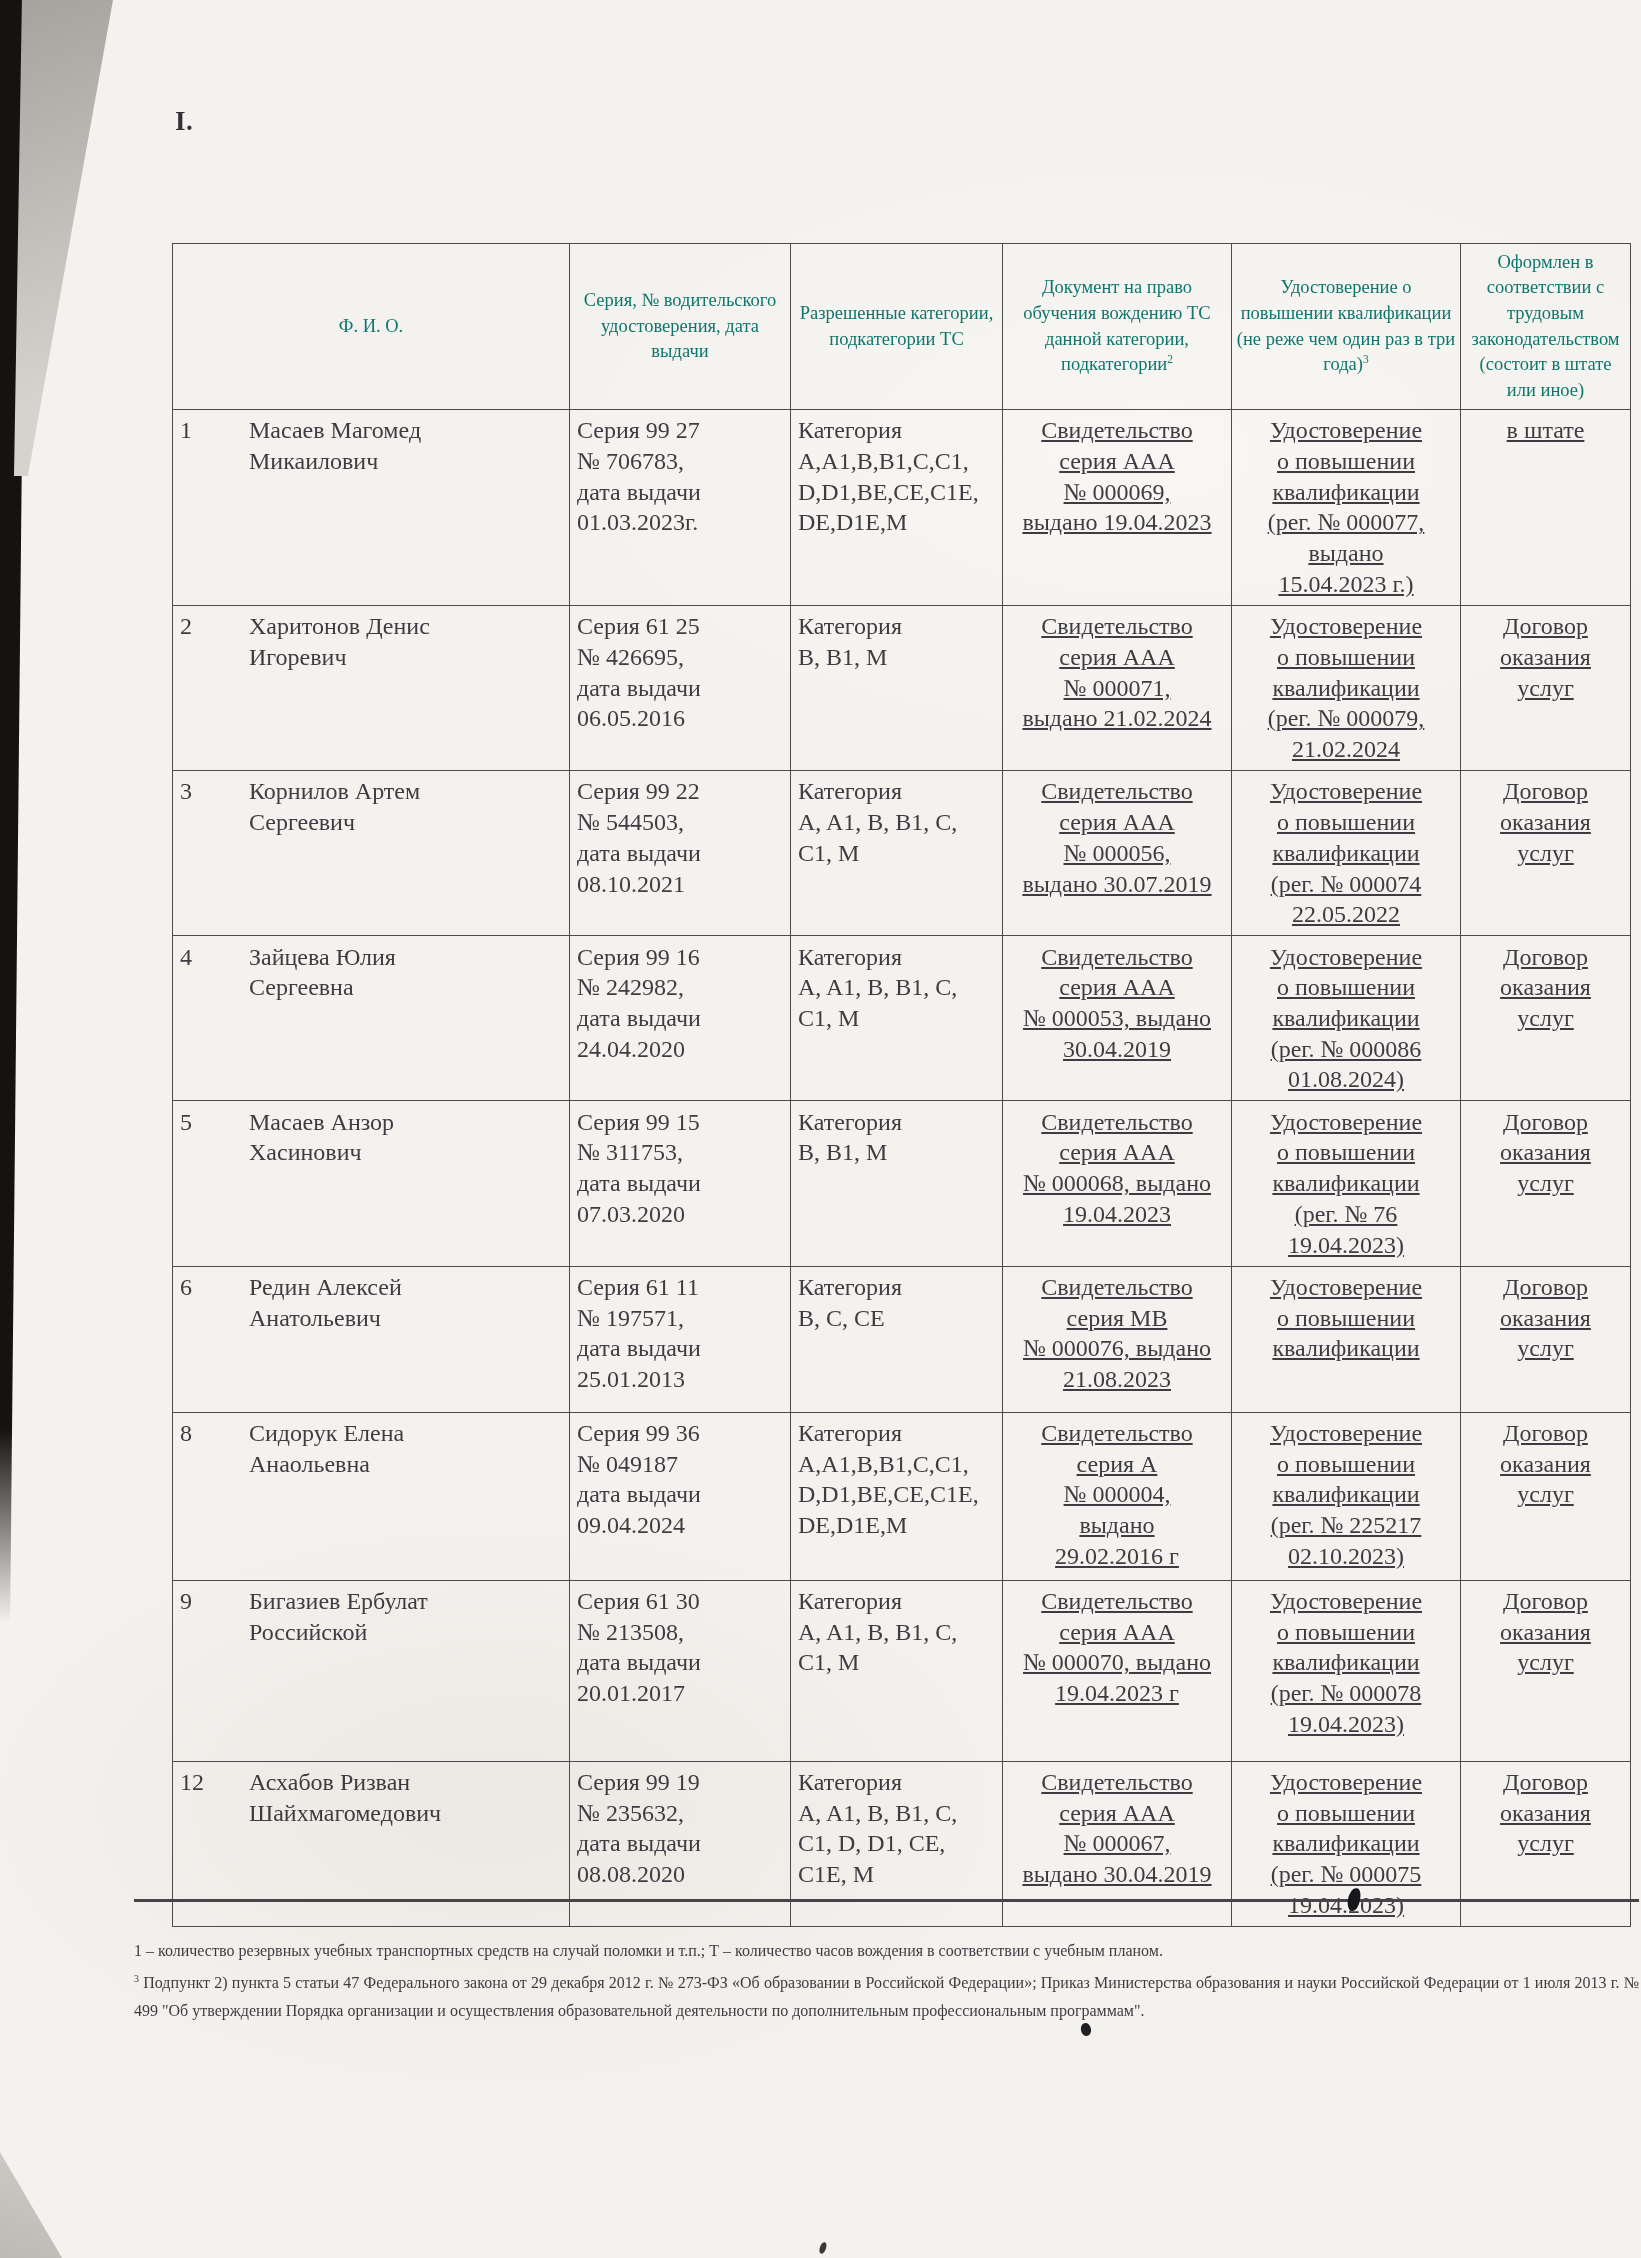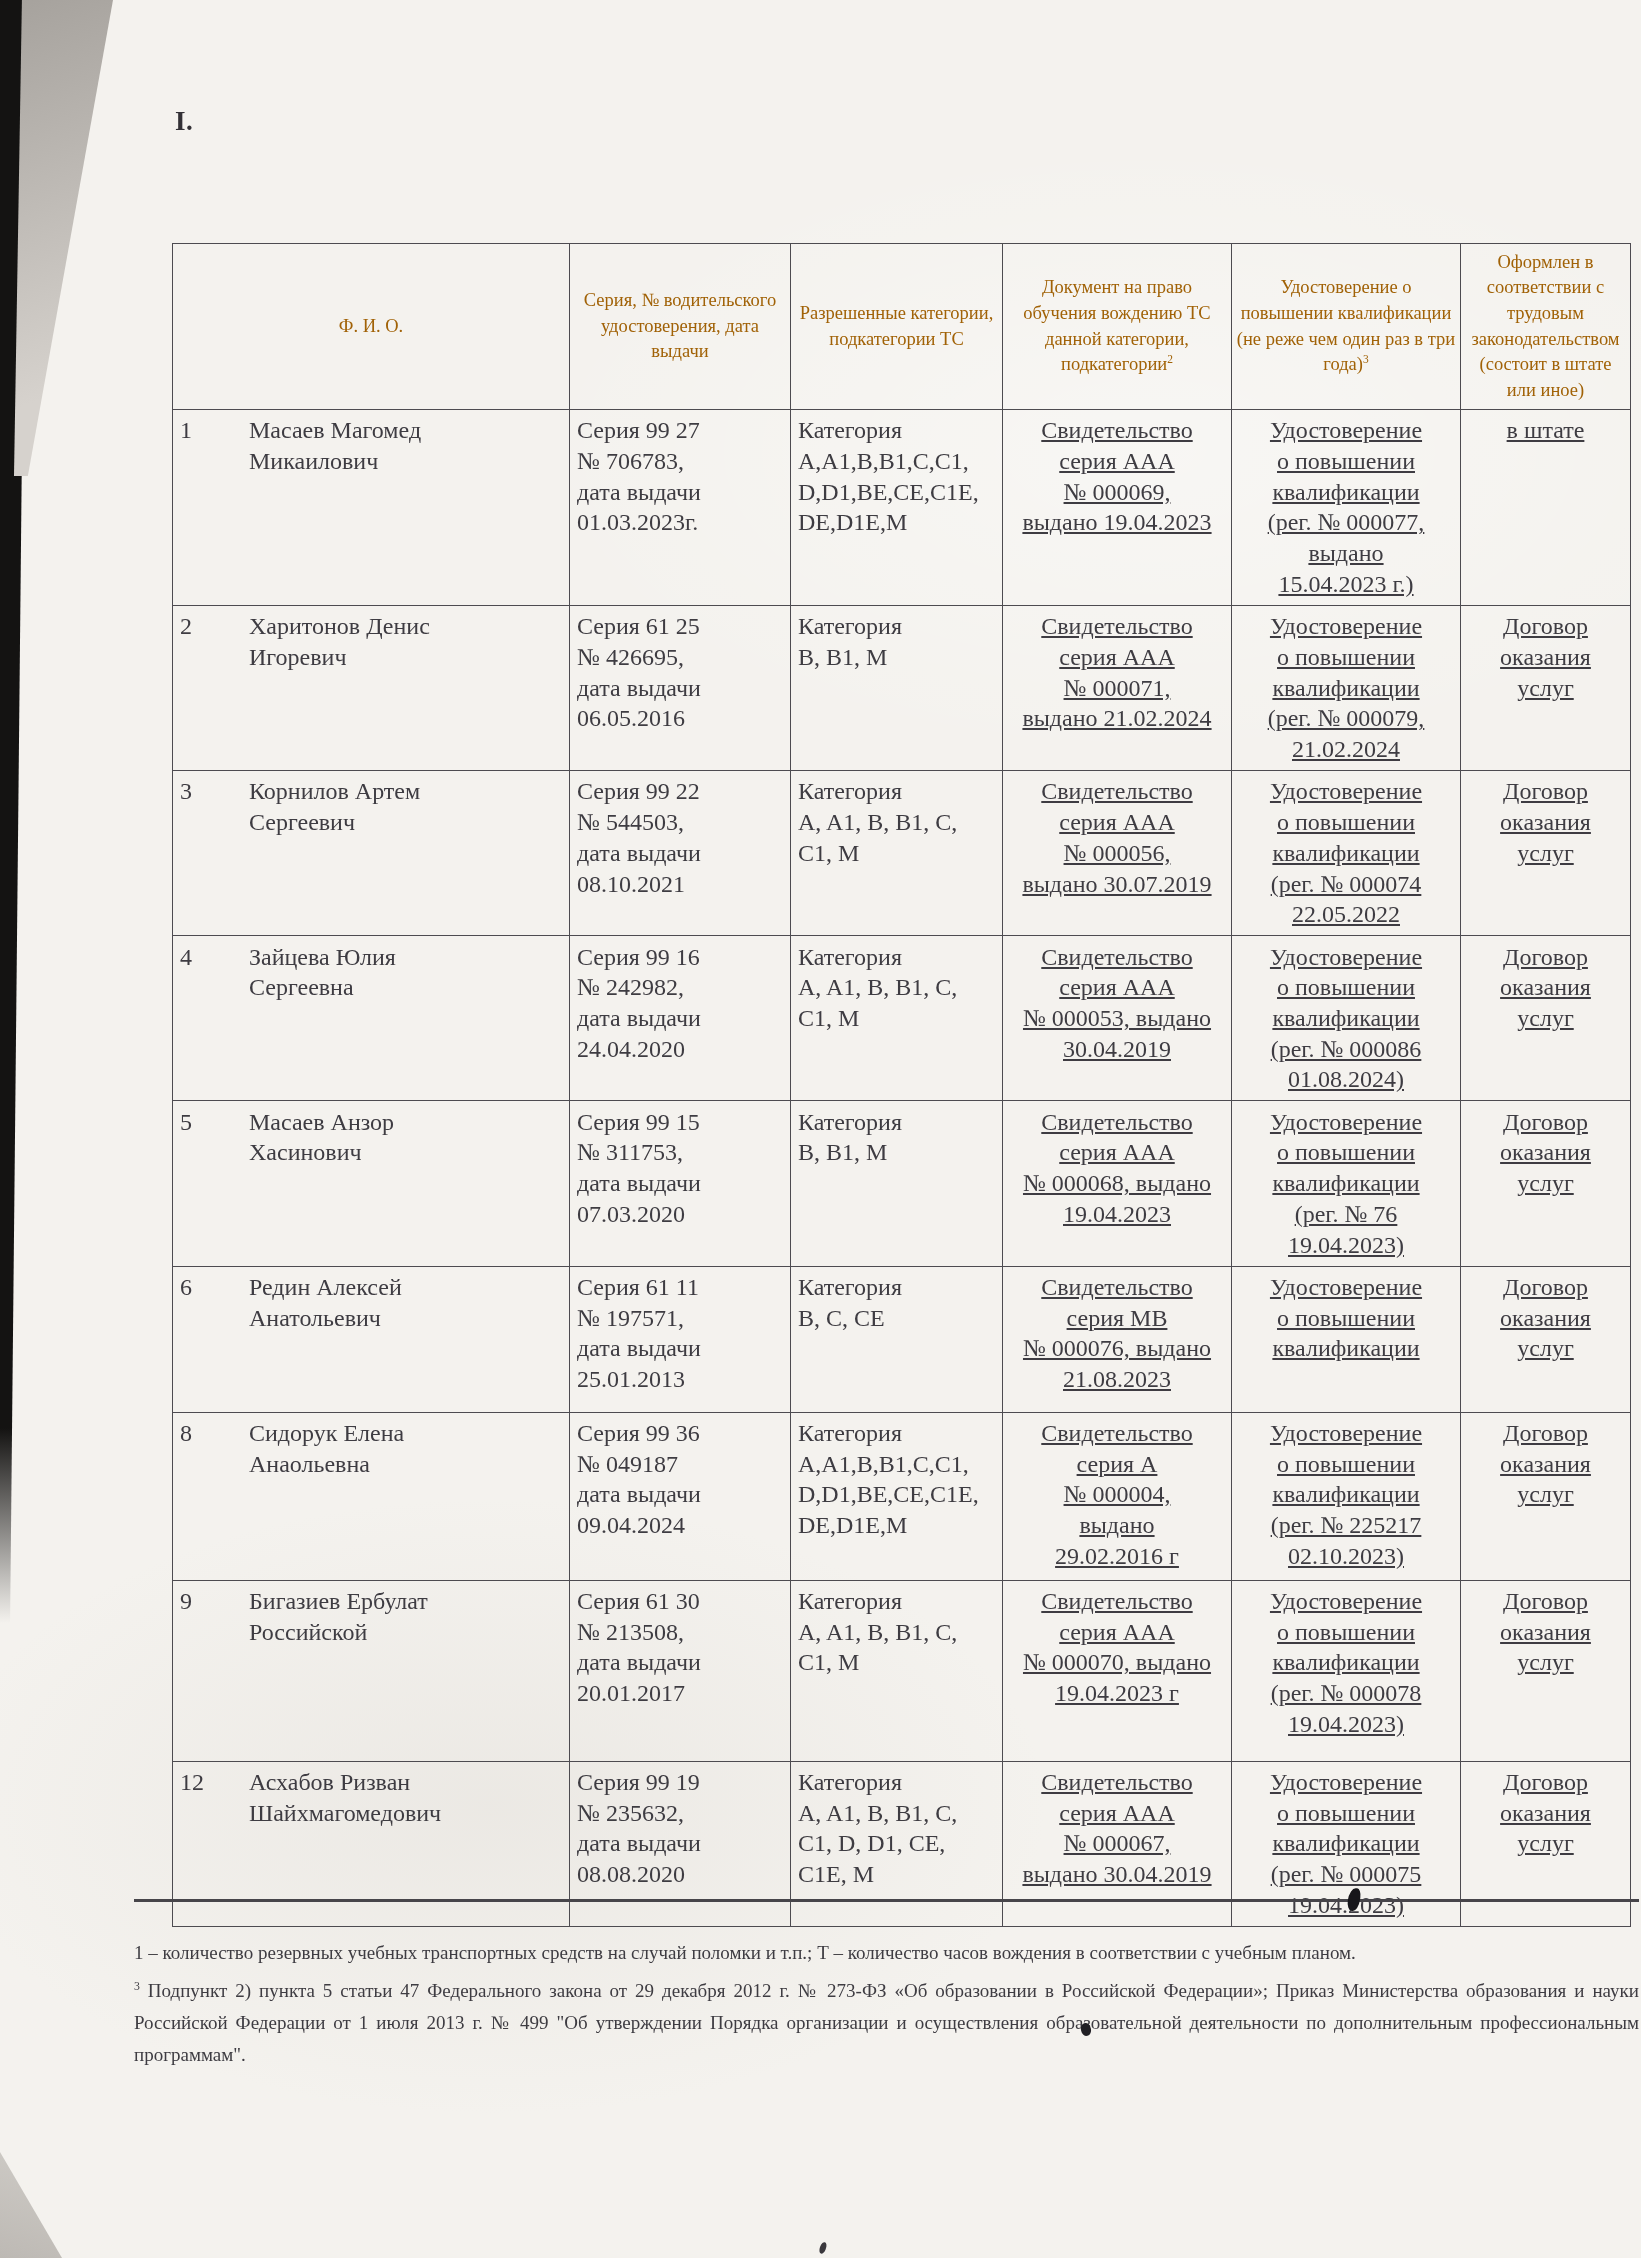--- a/index.html
+++ b/index.html
@@ -52,21 +52,21 @@
   table.masters col.c5{width:229px}
   table.masters col.c6{width:170px}
   table.masters th,table.masters td{
     border:1.8px solid #4d4b50;
     vertical-align:top;
     overflow:hidden;
   }
   table.masters th{
     font-weight:normal;font-size:18.5px;line-height:1.38;
     text-align:center;vertical-align:middle;
-    padding:5.3px 4.4px;color:#a16207;
+    padding:5.3px 4.4px;color:#0f766e;
   }
   table.masters td{
     font-size:24px;line-height:1.28;padding:5.3px 7px;color:#3e3c42;
   }
   thead tr{height:166px}
   tbody tr:nth-child(1){height:187px}
   tbody tr:nth-child(2){height:161px}
   tbody tr:nth-child(3){height:157px}
   tbody tr:nth-child(4){height:155px}
   tbody tr:nth-child(5){height:157px}
@@ -81,21 +81,21 @@
   .c-left{text-align:left;}
   .c-center{text-align:center;text-decoration:underline;}
   sup{font-size:.62em;line-height:0;}
   
   .footnote-rule{
     position:absolute;top:1899px;left:134px;width:1505px;height:2.6px;
     background:#47454a;
   }
   .footnotes{
     position:absolute;top:1937px;left:134px;width:1505px;
-    font-size:19px;line-height:1.7;text-align:justify;color:#3e3c42;
+    font-size:16px;line-height:1.7;text-align:justify;color:#3e3c42;
   }
   .footnotes p{margin:0 0 5.3px 0;}
   
   .ink-blot-1{
     position:absolute;left:1348px;top:1888px;width:11.5px;height:23px;
     background:#17161a;border-radius:60% 40% 55% 45%;transform:rotate(8deg);
   }
   .ink-blot-2{
     position:absolute;left:1081px;top:2023px;width:9.7px;height:13.2px;
     background:#201f24;border-radius:50%;transform:rotate(-12deg);

